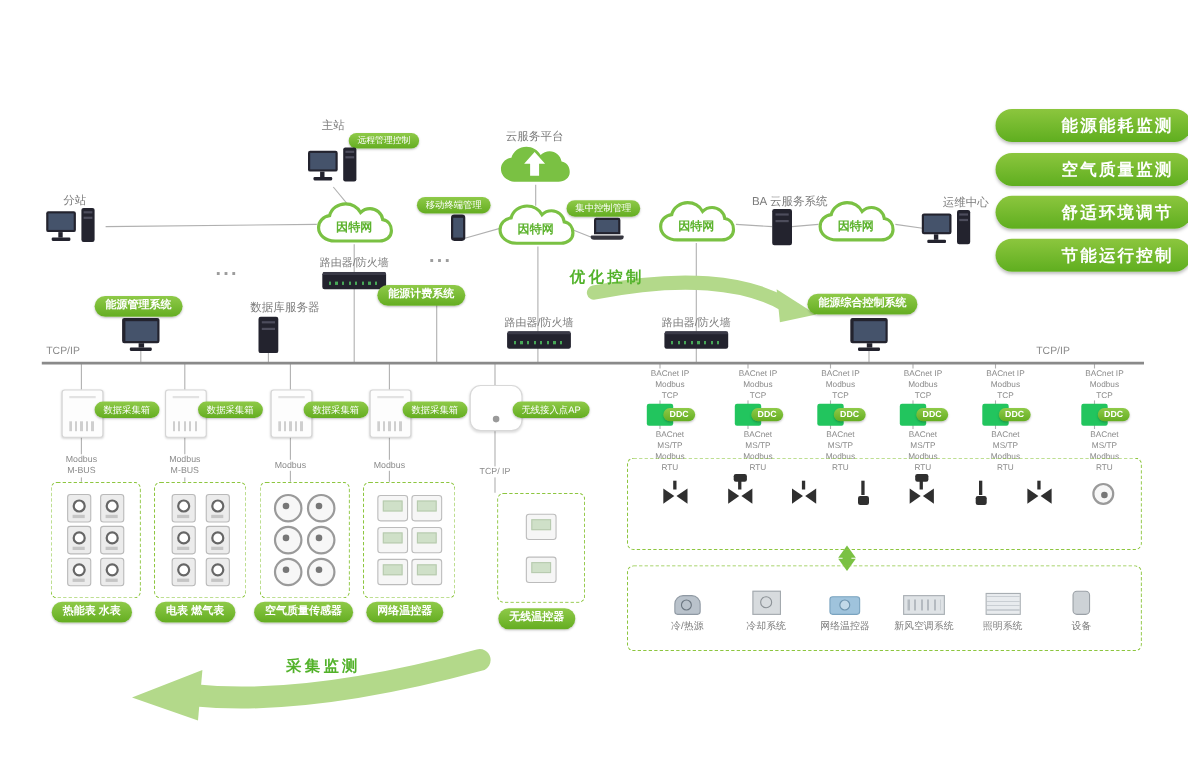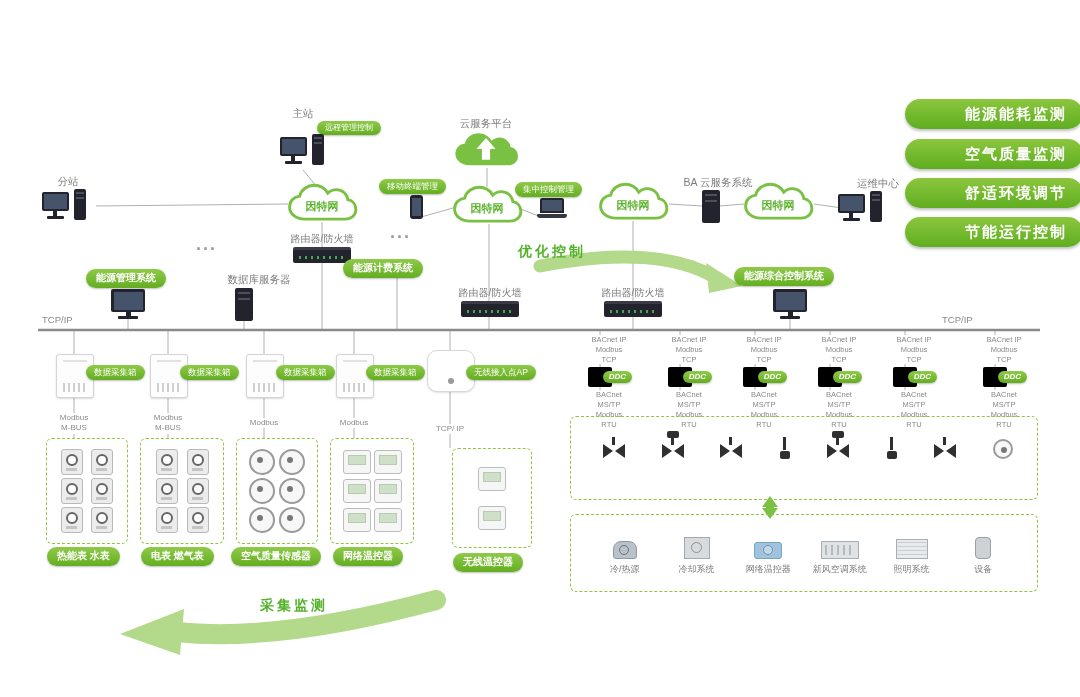--- a/index.html
+++ b/index.html
@@ -55,21 +55,21 @@
       background:repeating-linear-gradient(90deg,#cfcfcf 0 2px,transparent 2px 5px);}
   .colbox::before{content:"";position:absolute;left:6px;right:6px;top:5px;height:2px;background:#e2e2e2;}
   .ap-box{width:46px;height:40px;background:#fff;border:1px solid #d8d8d8;border-radius:10px;box-shadow:0 1px 2px rgba(0,0,0,.12);}
   .ap-box::after{content:"";position:absolute;left:50%;bottom:7px;width:6px;height:6px;margin-left:-3px;background:#9a9a9a;border-radius:50%;}
   .proto{width:44px;text-align:center;font-size:8px;color:#8a8a8a;line-height:1.3;}
   .proto span{display:block;background:#fff;}
   
   .ddc-unit{top:335px;width:64px;text-align:center;}
   .ddc-unit .lbl{font-size:7.5px;color:#8a8a8a;line-height:1.3;margin-left:18px;}
   .ddc-unit .lbl span{display:inline-block;background:#fff;padding:0 2px;}
-  .ddc-dev{margin:3px auto;width:24px;height:20px;background:#000000;border-radius:2px;position:relative;font-style:italic;}
+  .ddc-dev{margin:3px auto;width:24px;height:20px;background:#22c55e;border-radius:2px;position:relative;}
   .ddc-pill{position:absolute;right:-20px;top:4px;font-size:8px;padding:1px 6px;border-radius:8px;font-weight:bold;}
   
   .dashed{border:1.5px dashed #8dc63f;border-radius:6px;box-sizing:border-box;}
   .grid23{display:grid;grid-template-columns:1fr 1fr;grid-template-rows:1fr 1fr 1fr;place-items:center;padding:8px 10px;}
   .grid12{display:grid;grid-template-rows:1fr 1fr;place-items:center;padding:10px;}
   .meter{width:20px;height:24px;background:#ececec;border:1px solid #b9b9b9;border-radius:3px;position:relative;}
   .meter::after{content:"";position:absolute;left:4px;top:4px;width:8px;height:8px;border:2px solid #666;border-radius:50%;background:#fff;}
   .meter::before{content:"";position:absolute;left:4px;bottom:3px;width:11px;height:3px;background:#c5c5c5;}
   .sensor{width:22px;height:22px;border:2px solid #9a9a9a;border-radius:50%;background:#f7f7f7;position:relative;}
   .sensor::after{content:"";position:absolute;left:6px;top:6px;width:6px;height:6px;background:#777;border-radius:50%;}

